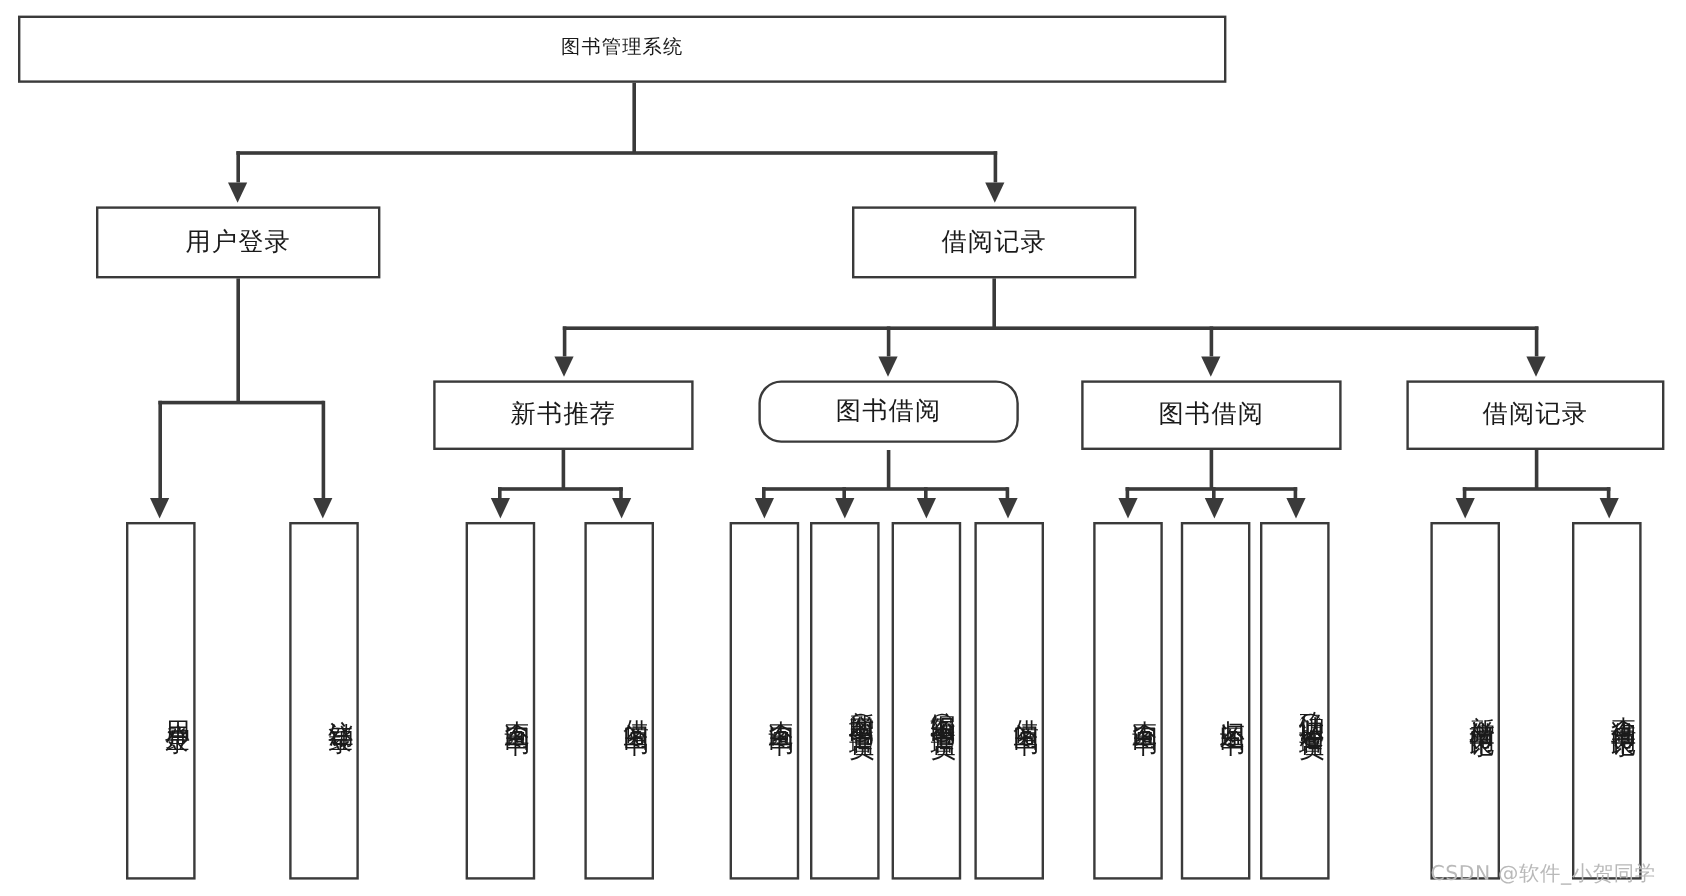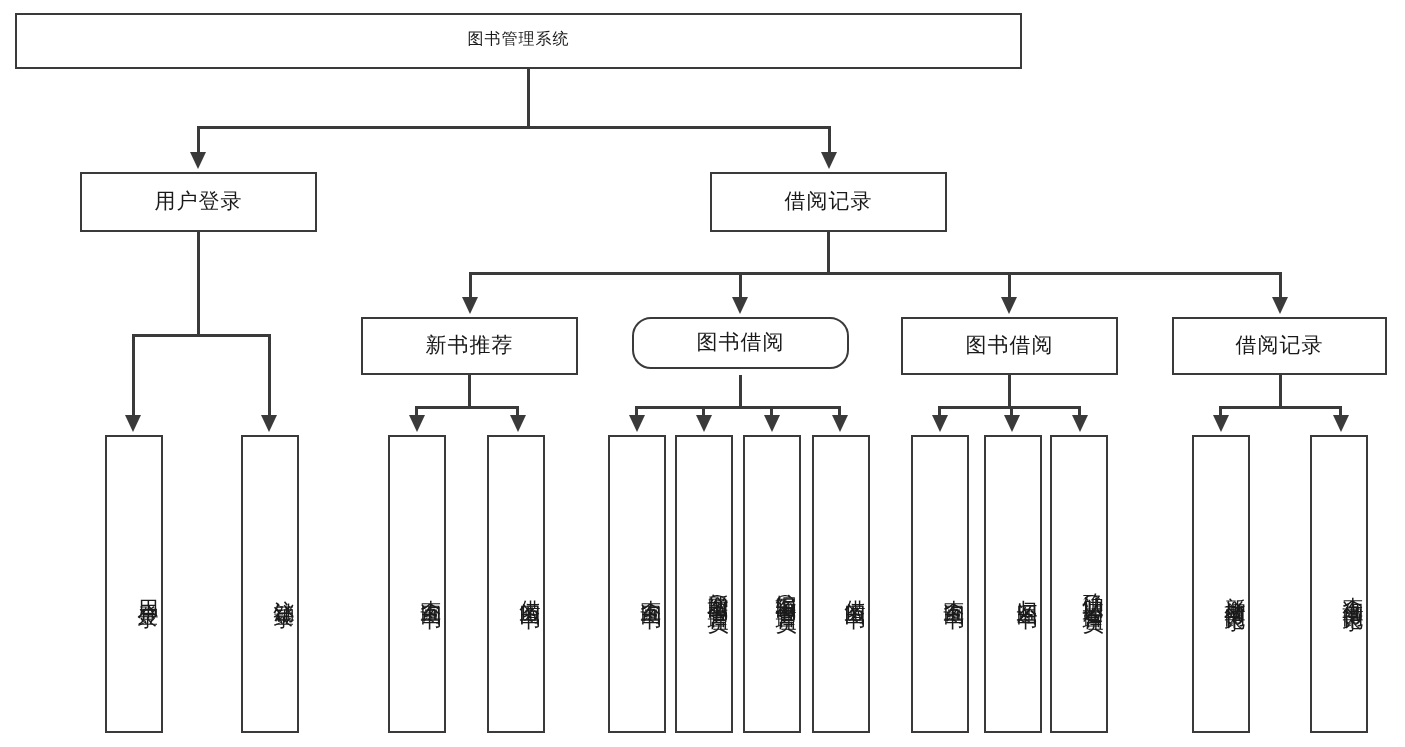--- a/index.html
+++ b/index.html
@@ -184,14 +184,15 @@
   <div class="node v" style="left:1050px; top:435px; width:58px; height:298px;">
     <span>确认归还（管理员）</span>
   </div>
   <div class="node v" style="left:1192px; top:435px; width:58px; height:298px;">
     <span>新增借阅记录</span>
   </div>
   <div class="node v" style="left:1310px; top:435px; width:58px; height:298px;">
     <span>查询借阅记录</span>
   </div>
 
+  <div id="watermark" style="left:1192px; top:716px;">CSDN @软件_小贺同学</div>
 
 </div>
 
 </body></html>

